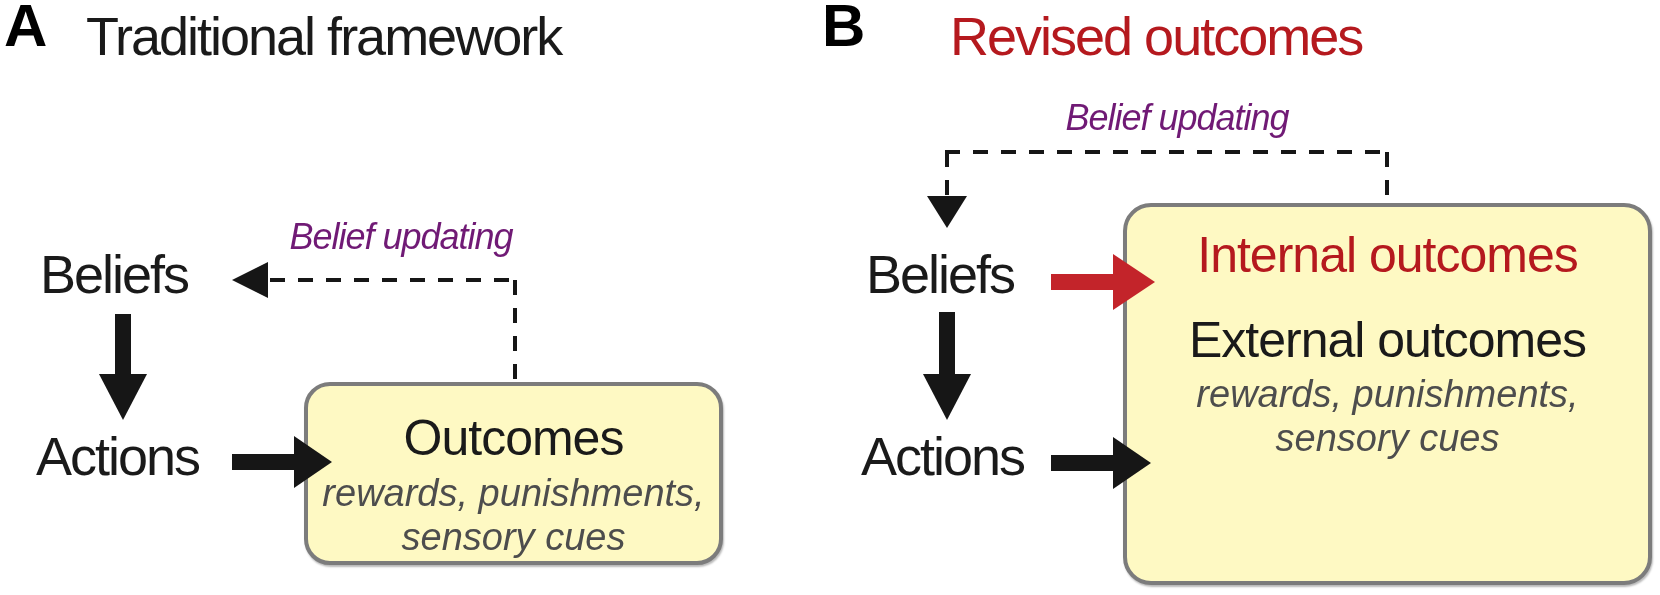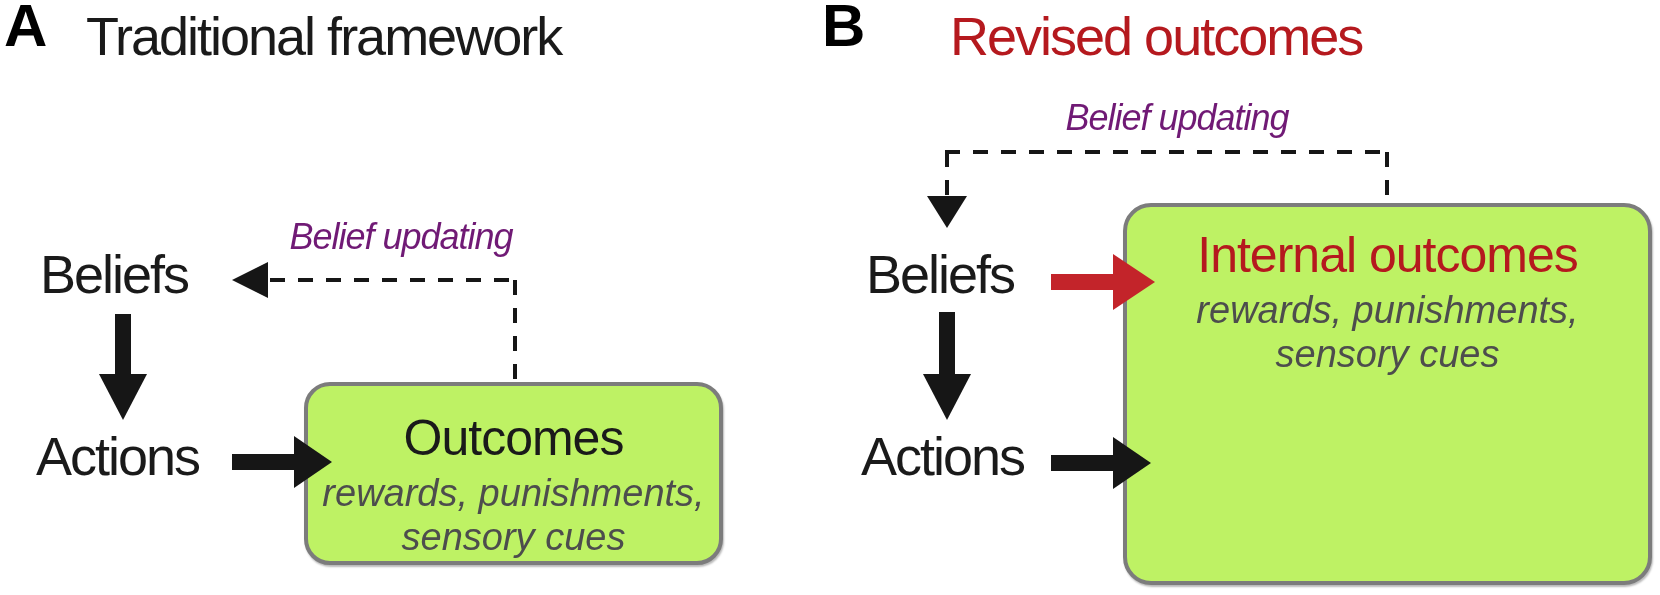--- a/index.html
+++ b/index.html
@@ -48,21 +48,21 @@
   .tri-down{border-top:46px solid #161616;border-left:24px solid transparent;border-right:24px solid transparent;}
   .tri-right{border-left:38px solid #161616;border-top:26px solid transparent;border-bottom:26px solid transparent;}
   .tri-right-red{border-left:42px solid var(--red-arrow);border-top:28px solid transparent;border-bottom:28px solid transparent;}
   
   .shaft-v{width:16px;background:#161616;z-index:3;}
   .shaft-h{height:16px;background:#161616;z-index:3;}
   .shaft-h.red{background:var(--red-arrow);}
   
   .obox{
     box-sizing:border-box;
-    background:#bef264;
+    background:#fef9c3;
     border:4px solid var(--box-border);
     border-radius:26px;
     box-shadow:1px 2px 2px rgba(0,0,0,0.28);
     z-index:1;
     text-align:center;
   }
   .box-heading{font-size:50px;line-height:1.05;letter-spacing:-1px;}
   .box-sub{font-size:38px;font-style:italic;line-height:1.16;color:var(--gray-sub);}
   .red-text{color:var(--red-strong);}
   .red-sub-text{color:var(--red-sub);}
@@ -117,17 +117,18 @@
   <div class="abs shaft-v" style="left:939px;top:312px;height:64px;"></div>
   <div class="abs tri tri-down" style="left:923px;top:374px;"></div>
 
   <div class="abs node" style="left:861px;top:428px;width:180px;">Actions</div>
 
   <div class="abs shaft-h" style="left:1051px;top:455px;width:64px;"></div>
   <div class="abs tri tri-right" style="left:1113px;top:437px;"></div>
 
   <div class="abs obox" style="left:1123px;top:203px;width:529px;height:382px;border-radius:28px;">
     <div class="box-heading red-text" style="margin-top:22px;">Internal outcomes</div>
+    <div class="box-heading" style="margin-top:32px;">External outcomes</div>
     <div class="box-sub" style="margin-top:6px;">rewards, punishments,</div>
     <div class="box-sub">sensory cues</div>
   </div>
 
 </div>
 
 </body></html>

